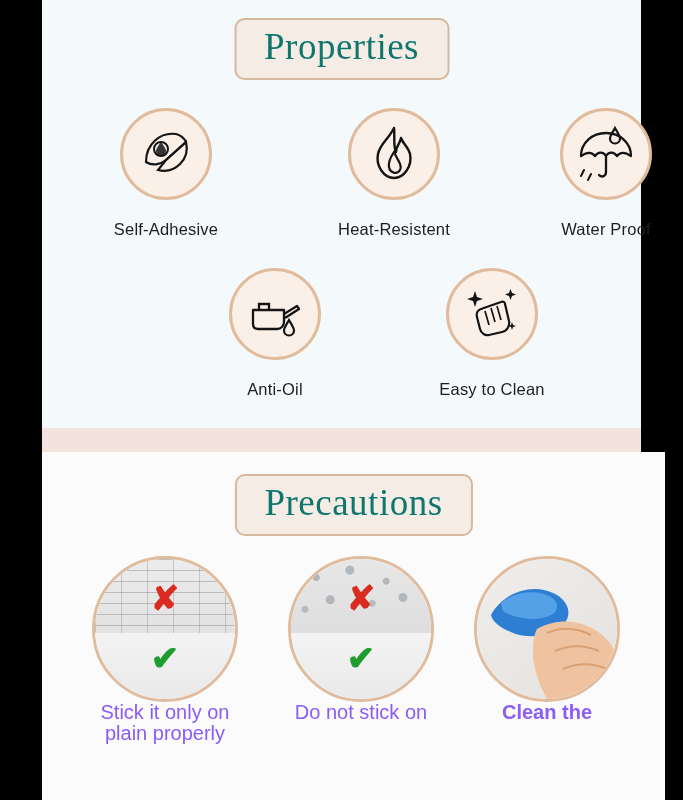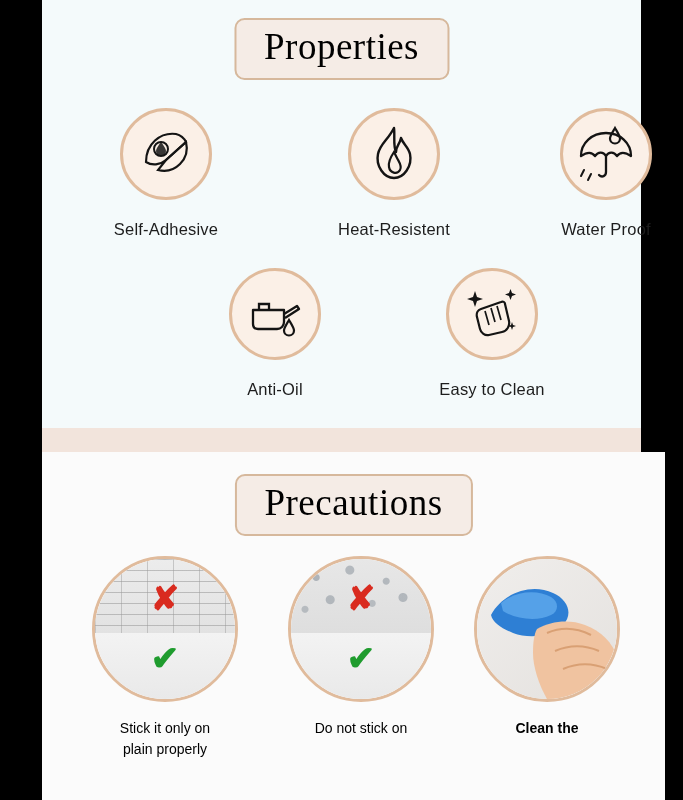--- a/index.html
+++ b/index.html
@@ -54,21 +54,21 @@
     background: #f5ece6;
     border: 2px solid #d6b89c;
     border-radius: 10px;
     padding: 6px 28px 10px 28px;
     box-sizing: border-box;
   }
   .title-text {
     font-family: "Liberation Serif", serif;
     font-size: 37px;
     line-height: 42px;
-    color: #000000;
+    color: #0f766e;
     letter-spacing: 0.5px;
     white-space: nowrap;
   }
   .props-title { top: 18px; }
   .prec-title  { top: 22px; }
 
   
   .prop-item {
     position: absolute;
     width: 180px;
@@ -104,24 +104,24 @@
     height: 146px;
     border-radius: 50%;
     border: 3px solid #e0bb9c;
     margin: 0 auto;
     position: relative;
     overflow: hidden;
     box-sizing: border-box;
     background: #ffffff;
   }
   .prec-label {
-    margin-top: 16px;
-    font-size: 14px;
+    margin-top: 0;
+    font-size: 20px;
     line-height: 21px;
-    color: #000000;
+    color: #8b5cf6;
   }
 
   
   .brick-top {
     position: absolute;
     left: 0; top: 0; right: 0;
     height: 74px;
     background:
       repeating-linear-gradient(to bottom, rgba(150,150,150,.55) 0 1px, rgba(0,0,0,0) 1px 11px),
       repeating-linear-gradient(to right, rgba(150,150,150,.45) 0 1px, rgba(0,0,0,0) 1px 26px),

